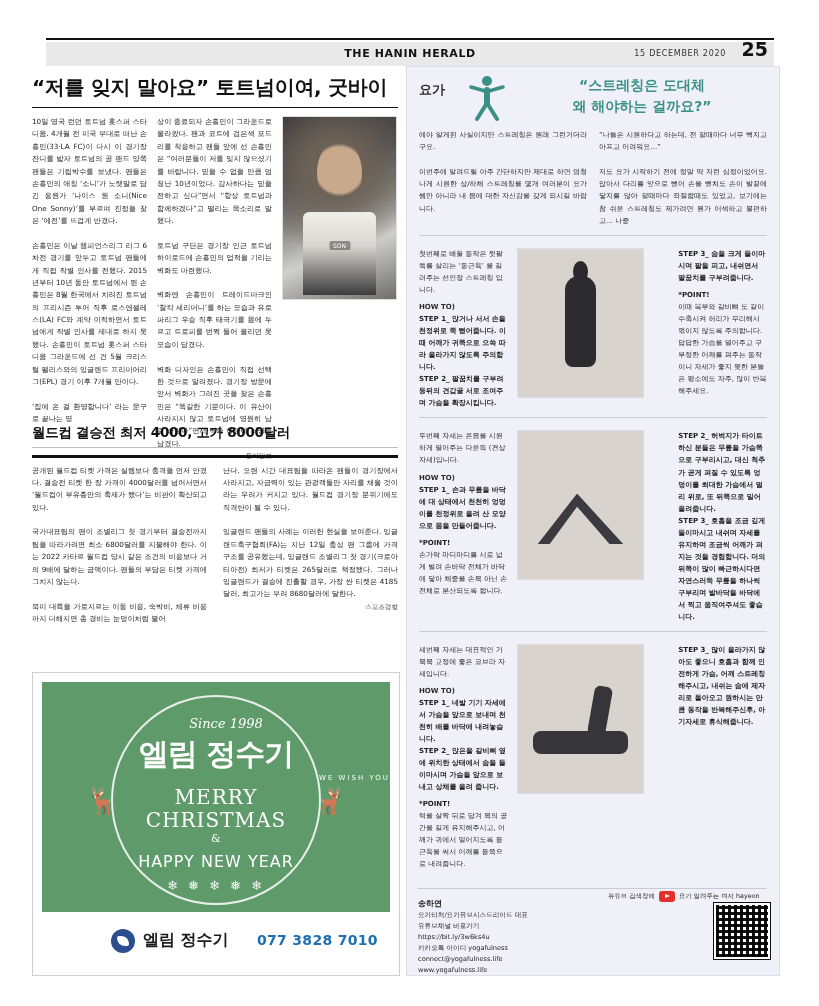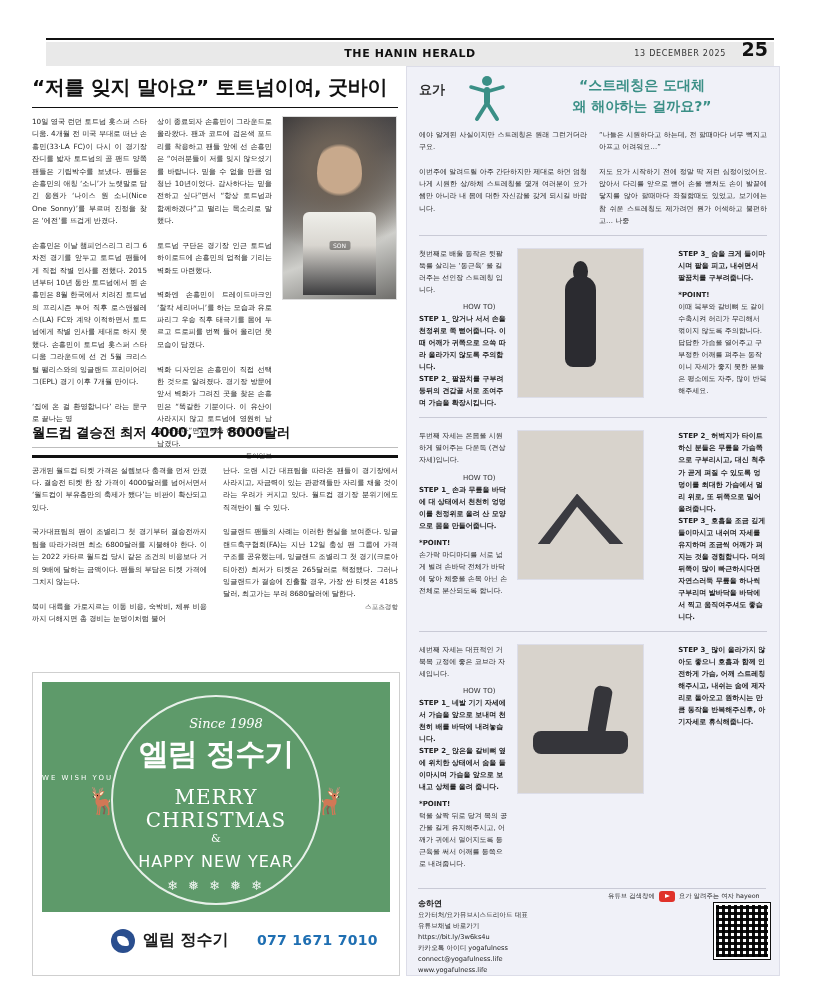--- a/index.html
+++ b/index.html
@@ -39,21 +39,21 @@
   .left2{position:absolute;left:32px;top:424px;width:366px;}
   .headline2{font-size:13.5px;font-weight:bold;color:#111;letter-spacing:-.3px;}
   .rule-strong{height:2.5px;background:#111;margin-bottom:7px;}
 
   
   .ad{position:absolute;left:32px;top:672px;width:366px;height:302px;border:1px solid #cfcfcf;background:#fff;}
   .ad-green{position:absolute;left:9px;top:9px;width:348px;height:230px;background:#5e9a6a;overflow:hidden;}
   .ad-circle{position:absolute;left:50%;top:118px;transform:translate(-50%,-50%);width:206px;height:206px;border:2px solid rgba(255,255,255,.85);border-radius:50%;}
   .ad-since{position:absolute;left:0;top:34px;width:368px;text-align:center;color:#fff;font-family:"DejaVu Serif","Liberation Serif",serif;font-style:italic;font-size:13px;}
   .ad-brand{position:absolute;left:0;top:52px;width:348px;text-align:center;color:#fff;font-size:30px;font-weight:bold;letter-spacing:-1px;}
-  .ad-wish{position:absolute;left:0;top:92px;width:348px;text-align:left;color:#fff;font-size:7px;letter-spacing:2px;}
+  .ad-wish{position:absolute;left:0;top:92px;width:348px;text-align:right;color:#fff;font-size:7px;letter-spacing:2px;}
   .ad-merry{position:absolute;left:0;top:103px;width:348px;text-align:center;color:#fff;font-family:"DejaVu Serif","Liberation Serif",serif;font-size:20px;letter-spacing:1px;}
   .ad-xmas{position:absolute;left:0;top:126px;width:348px;text-align:center;color:#fff;font-family:"DejaVu Serif","Liberation Serif",serif;font-size:20px;letter-spacing:1px;}
   .ad-amp{position:absolute;left:0;top:150px;width:348px;text-align:center;color:#fff;font-family:"DejaVu Serif","Liberation Serif",serif;font-size:11px;}
   .ad-hny{position:absolute;left:0;top:170px;width:348px;text-align:center;color:#fff;font-size:16px;letter-spacing:1px;}
   .ad-deer-l{position:absolute;left:44px;top:104px;font-size:26px;color:#fff;}
   .ad-deer-r{position:absolute;right:44px;top:104px;font-size:26px;color:#fff;transform:scaleX(-1);}
   .ad-snow{position:absolute;left:0;top:196px;width:348px;text-align:center;color:rgba(255,255,255,.9);font-size:13px;letter-spacing:3px;}
   .ad-foot{position:absolute;left:0;top:250px;width:366px;height:52px;}
   .ad-logo{position:absolute;left:78px;top:6px;width:24px;height:24px;border-radius:50%;background:#2a4e8e;}
   .ad-logo:after{content:"";position:absolute;left:6px;top:7px;width:12px;height:10px;background:#fff;border-radius:2px 8px 2px 8px;}
@@ -67,21 +67,21 @@
   .yoga-figure{position:absolute;left:60px;top:6px;width:40px;height:52px;}
   .yoga-title{position:absolute;left:110px;top:8px;width:250px;text-align:center;font-size:14px;font-weight:bold;color:#3a8f86;line-height:1.5;}
   .yoga-intro{display:flex;gap:12px;padding:0 12px;}
   .yoga-intro .c{width:170px;font-size:7px;line-height:1.75;text-align:justify;color:#222;}
   .yoga-rule{height:1px;background:#c9cad6;margin:8px 12px;}
 
   .pose{display:flex;gap:9px;padding:4px 12px 0 12px;}
   .pose .txtL{width:96px;font-size:7px;line-height:1.72;color:#222;}
   .pose .txtR{width:96px;font-size:7px;line-height:1.72;color:#222;margin-left:25px;}
   .pose .pic{width:136px;height:148px;border:1px solid #dcdde8;overflow:hidden;position:relative;background:#d8d3cc;}
-  .howto{font-weight:normal;color:#2f2f2f;margin-top:5px;margin-left:44px;}
+  .howto{font-weight:bold;color:#2f2f2f;margin-top:5px;}
   .step{font-weight:bold;}
   .point{font-weight:bold;margin-top:5px;}
 
   
   .p1{background:linear-gradient(180deg,#e9e4dc 0%,#ded7cd 55%,#cfc7bb 100%);}
   .p1:after{content:"";position:absolute;left:38%;top:18%;width:24%;height:62%;background:#2b2b30;border-radius:14px 14px 8px 8px;}
   .p1:before{content:"";position:absolute;left:44%;top:8%;width:12%;height:14%;background:#2a2a2e;border-radius:50%;}
   .p2{background:linear-gradient(180deg,#efeae2 0%,#e0d9cf 60%,#b9b1a6 100%);}
   .p2:after{content:"";position:absolute;left:16%;top:42%;width:68%;height:34%;background:#3a3a40;
      clip-path:polygon(0% 100%,46% 0%,100% 100%,84% 100%,46% 26%,14% 100%);}
@@ -102,21 +102,21 @@
      background-blend-mode:multiply;border:2px solid #fff;outline:1px solid #111;}
 </style>
 </head>
 <body>
 
 <div class="page">
 
   <div class="rule-top"></div>
   <div class="masthead">
     <div class="masthead-title">THE HANIN HERALD</div>
-    <div class="masthead-date">13 DECEMBER 2025</div>
+    <div class="masthead-date">15 DECEMBER 2020</div>
     <div class="masthead-page">25</div>
   </div>
 
   <div class="left">
     <div class="headline1">“저를 잊지 말아요” 토트넘이여, 굿바이</div>
     <div class="hr-thin"></div>
     <div class="cols3">
       <div class="col">
         <div class="body-text" style="white-space:pre-line">10일 영국 런던 토트넘 홋스퍼 스타디움. 4개월 전 미국 무대로 떠난 손흥민(33·LA FC)이 다시 이 경기장 잔디를 밟자 토트넘의 골 팬드 양쪽 팬들은 기립박수를 보냈다. 팬들은 손흥민의 애칭 ‘소니’가 노랫말로 담긴 응원가 ‘나이스 원 소니(Nice One Sonny)’를 부르며 진정을 찾은 ‘에전’를 뜨겁게 반겼다.
 
@@ -173,21 +173,21 @@
       <div class="ad-deer-l">🦌</div>
       <div class="ad-deer-r">🦌</div>
       <div class="ad-xmas">CHRISTMAS</div>
       <div class="ad-amp">&amp;</div>
       <div class="ad-hny">HAPPY NEW YEAR</div>
       <div class="ad-snow">❄ ❅ ❄ ❅ ❄</div>
     </div>
     <div class="ad-foot">
       <div class="ad-logo"></div>
       <div class="ad-logotext">엘림 정수기</div>
-      <div class="ad-phone">077 1671 7010</div>
+      <div class="ad-phone">077 3828 7010</div>
     </div>
   </div>
 
   <div class="right">
 
     <div class="yoga-head">
       <div class="yoga-tag">요가</div>
       <svg class="yoga-figure" viewBox="0 0 40 52">
         <circle cx="20" cy="8" r="5" fill="#3a8f86"></circle>
         <rect x="17" y="14" width="6" height="18" rx="3" fill="#3a8f86"></rect>

